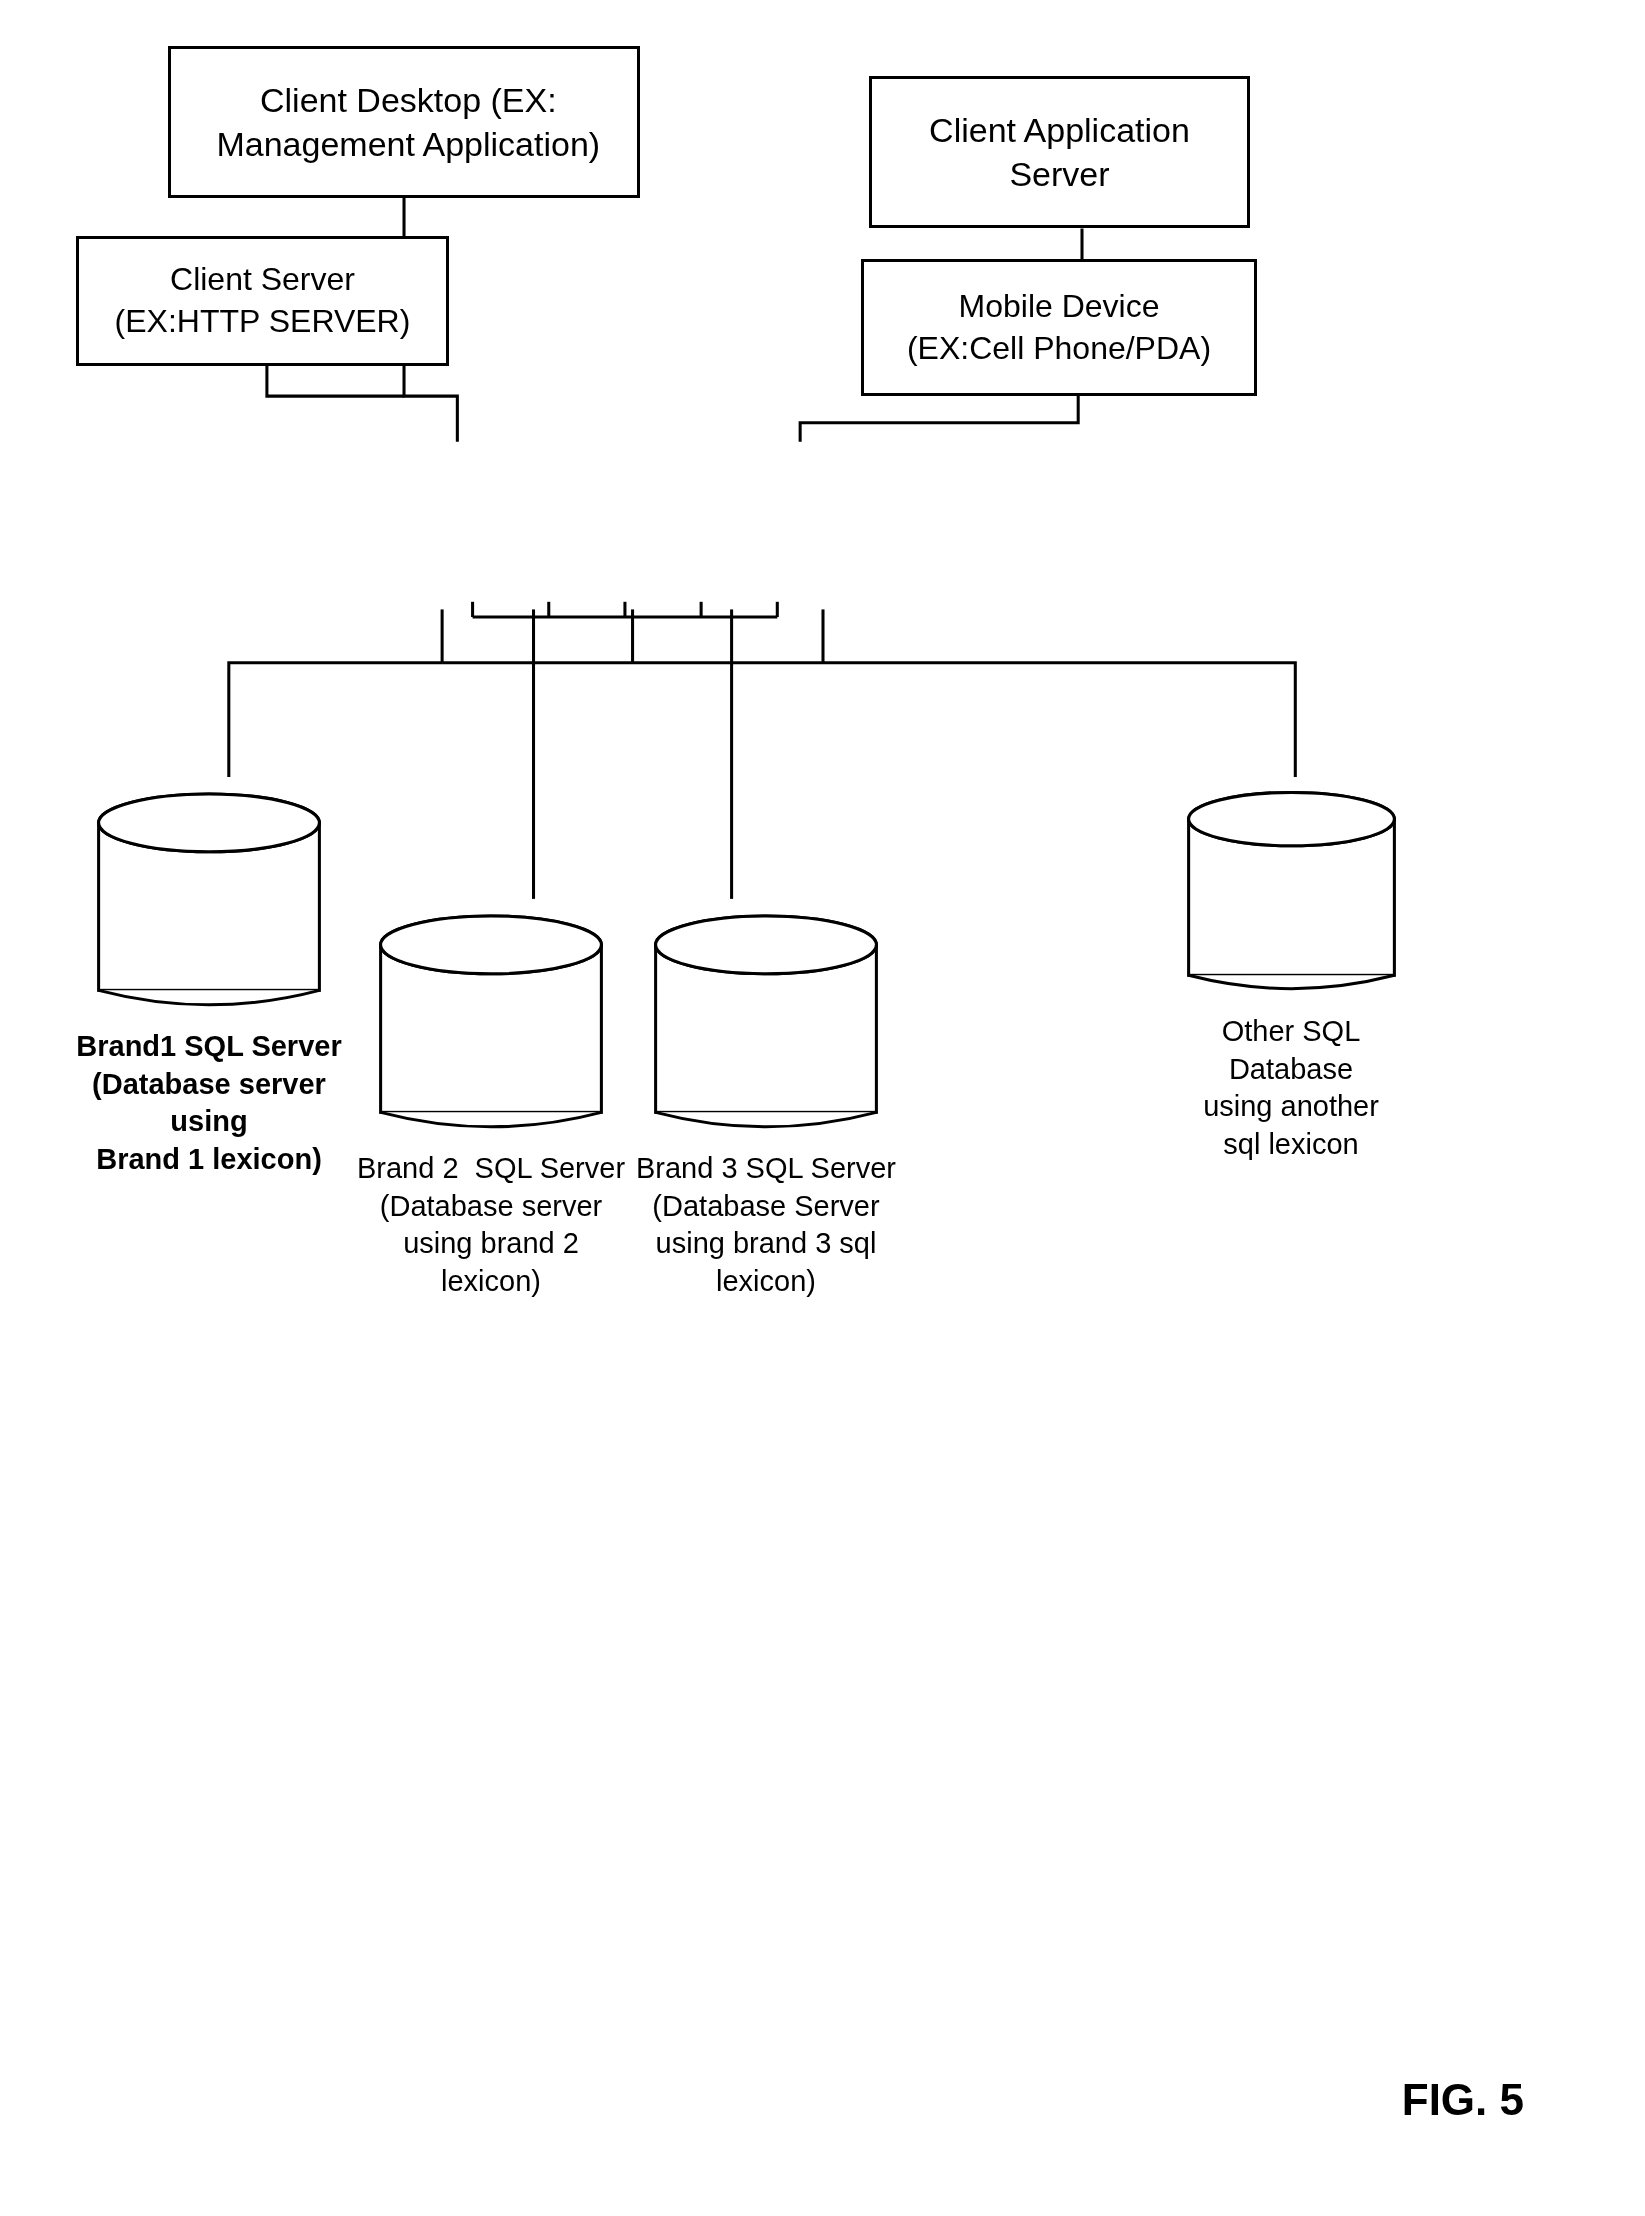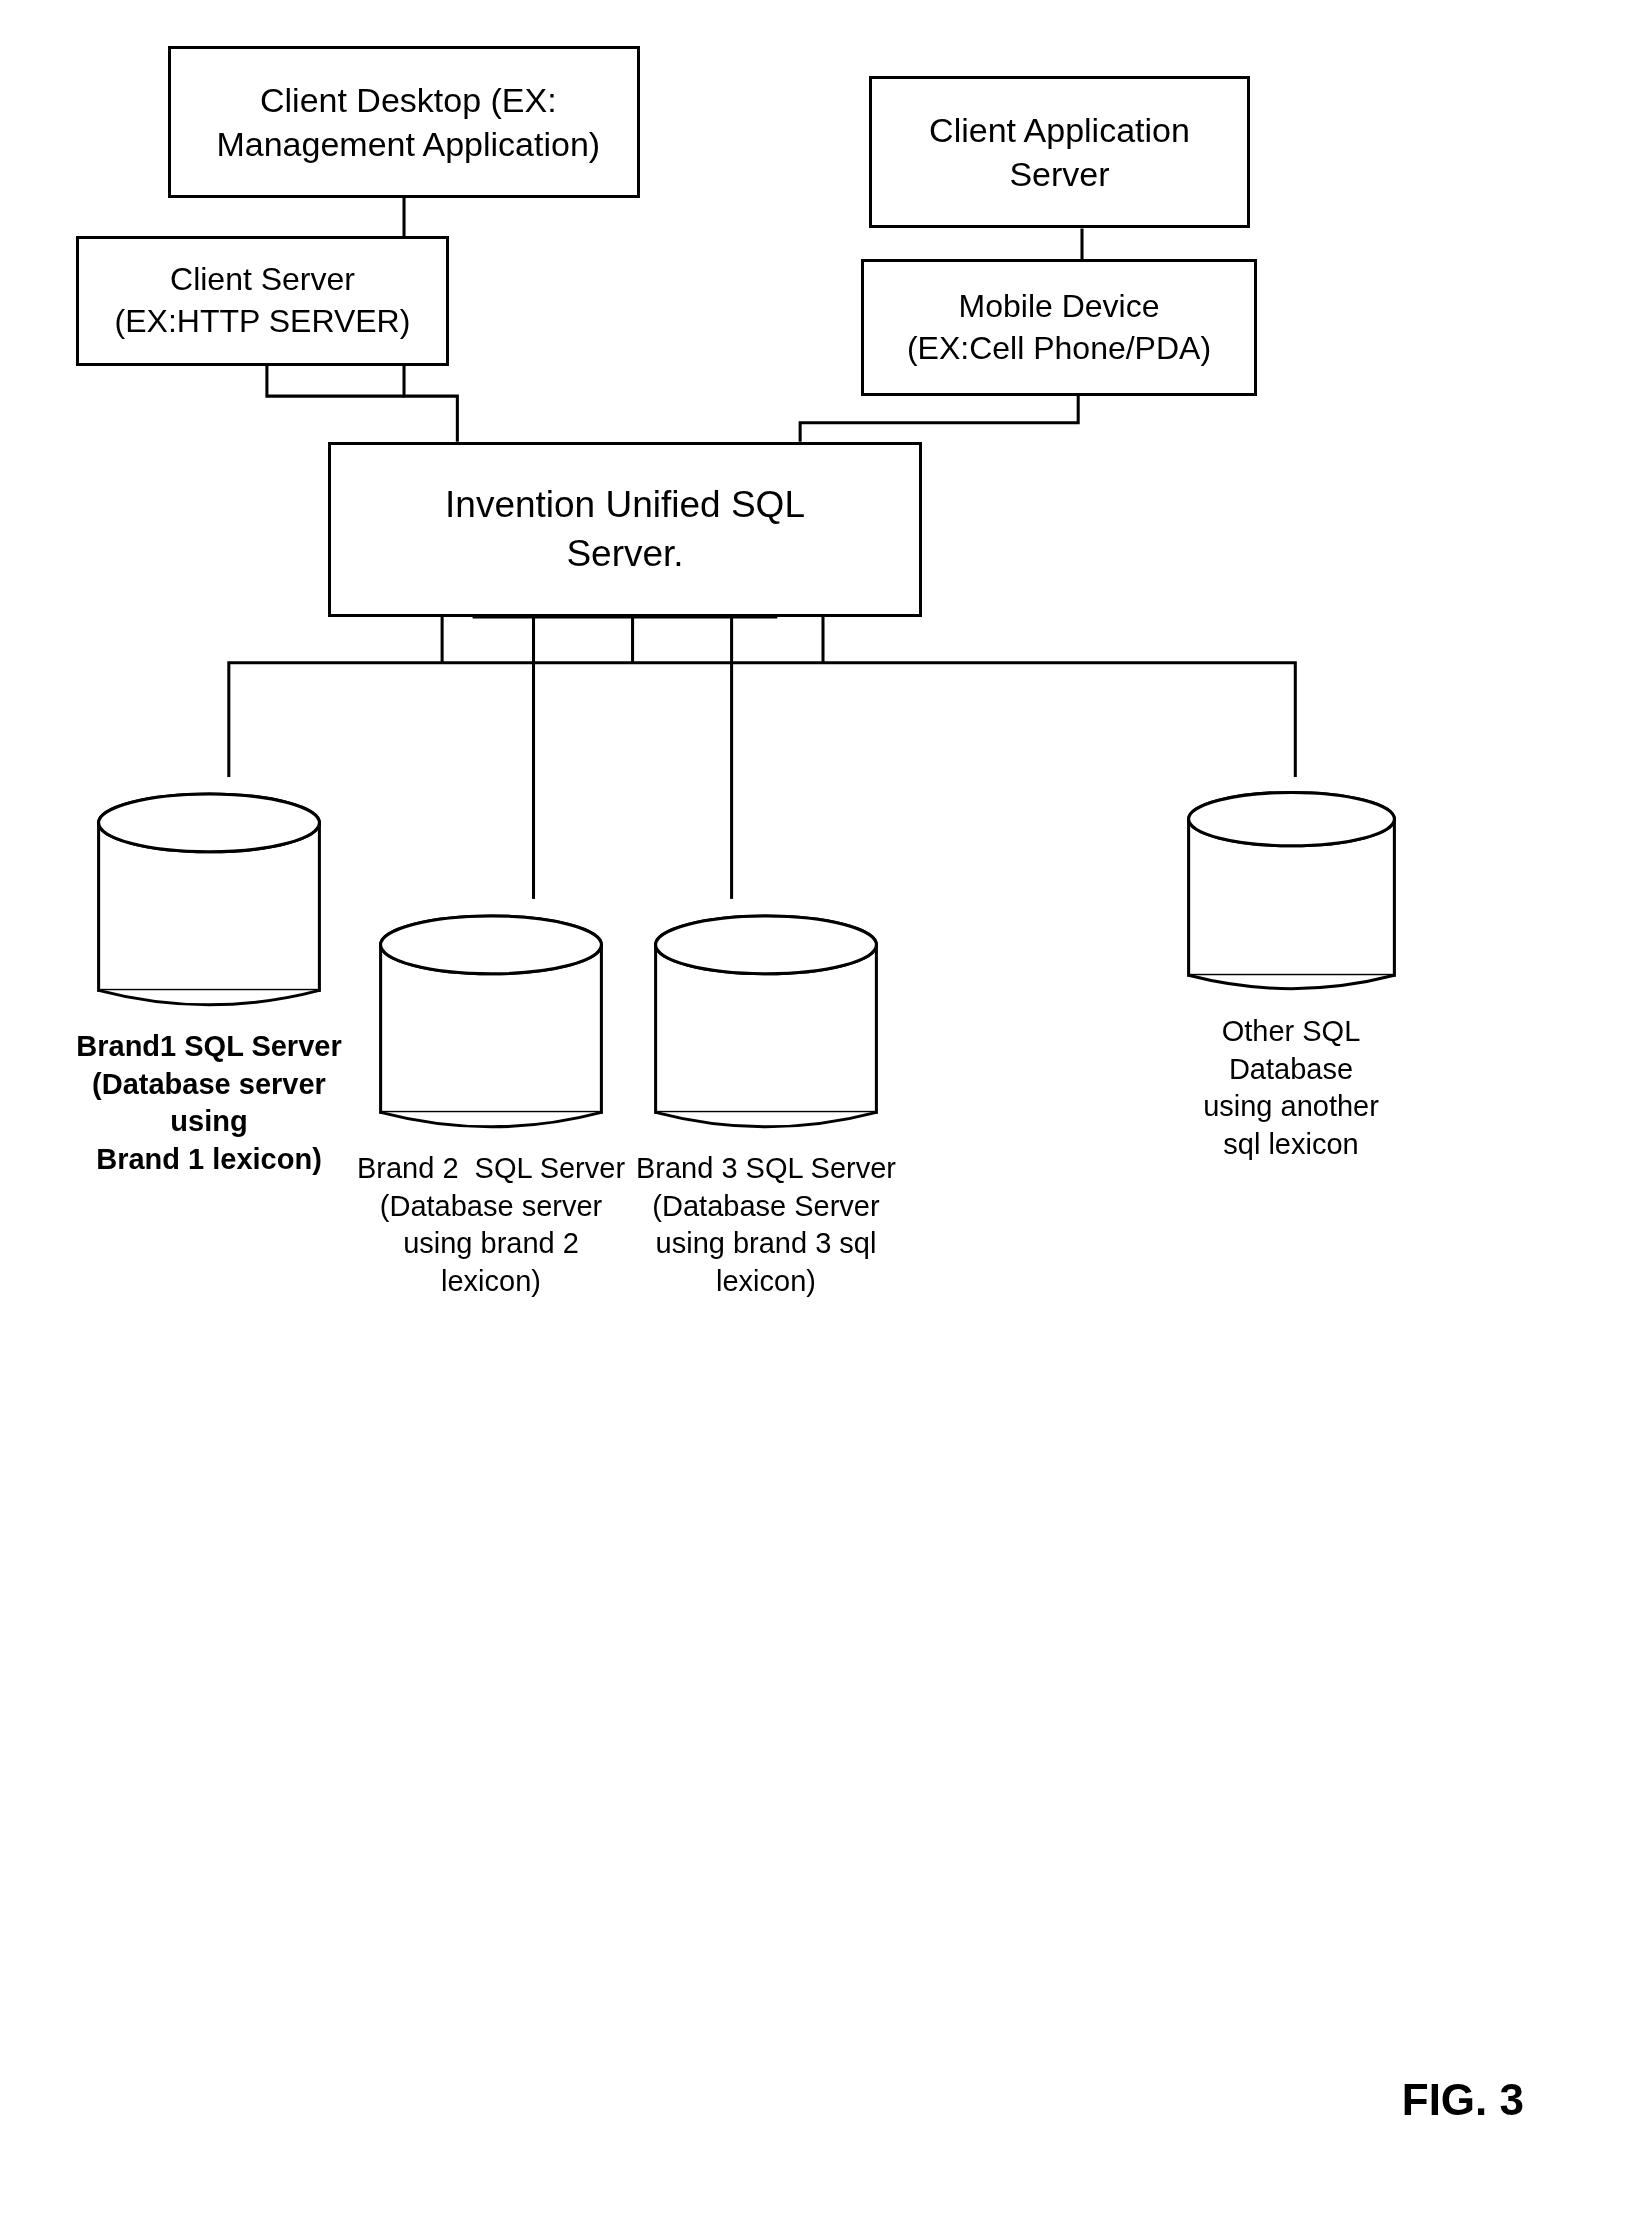--- a/index.html
+++ b/index.html
@@ -114,23 +114,20 @@
   </div>
 
   <div class="box" style="left:76px; top:236px; width:373px; height:130px; font-size:32px;">
     <span>Client Server<br>(EX:HTTP SERVER)</span>
   </div>
 
   <div class="box" style="left:861px; top:259px; width:396px; height:137px; font-size:32px;">
     <span>Mobile Device<br>(EX:Cell Phone/PDA)</span>
   </div>
 
-  <div class="box" style="left:328px; top:442px; width:594px; height:175px; font-size:37px; font-weight:normal;">
-    <span>Invention Unified SQL<br>Server.</span>
-  </div>
 
   <div class="db-cylinder" style="left:91px; top:777px;">
     <svg width="236" height="244" viewBox="0 0 310 320">
 
       <rect x="10" y="60" width="290" height="220" fill="white" stroke="#000" stroke-width="4"></rect>
 
       <ellipse cx="155" cy="60" rx="145" ry="38" fill="white" stroke="#000" stroke-width="4"></ellipse>
 
       <path d="M10,280 Q155,318 300,280" fill="white" stroke="#000" stroke-width="4"></path>
 
@@ -170,16 +167,16 @@
       <rect x="10" y="55" width="270" height="205" fill="white" stroke="#000" stroke-width="4"></rect>
       <ellipse cx="145" cy="55" rx="135" ry="35" fill="white" stroke="#000" stroke-width="4"></ellipse>
       <path d="M10,260 Q145,295 280,260" fill="white" stroke="#000" stroke-width="4"></path>
       <ellipse cx="145" cy="55" rx="135" ry="35" fill="white" stroke="#000" stroke-width="4"></ellipse>
     </svg>
     <div class="db-label" style="top:236px; left:-46px; width:312px;">
       Other SQL<br>Database<br>using another<br>sql lexicon
     </div>
   </div>
 
-  <div class="fig-label">FIG.  3</div>
+  <div class="fig-label">FIG.  5</div>
 
 </div>
 
 
 </body></html>

